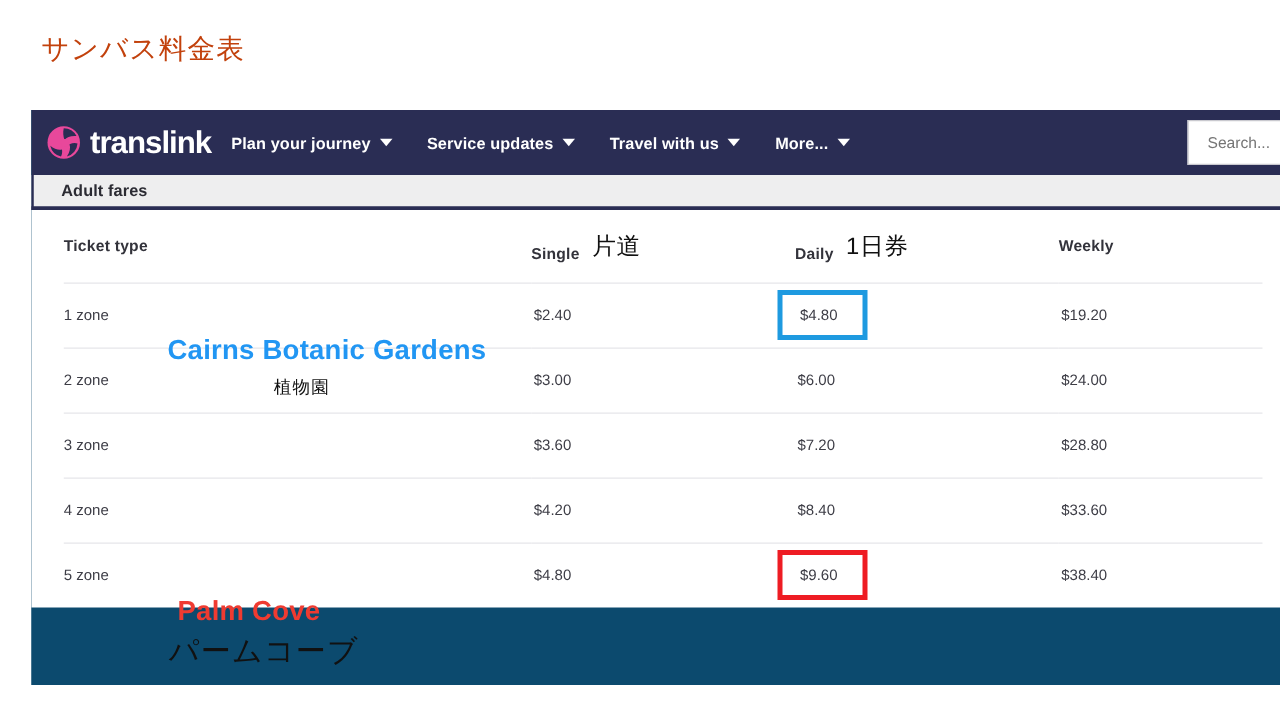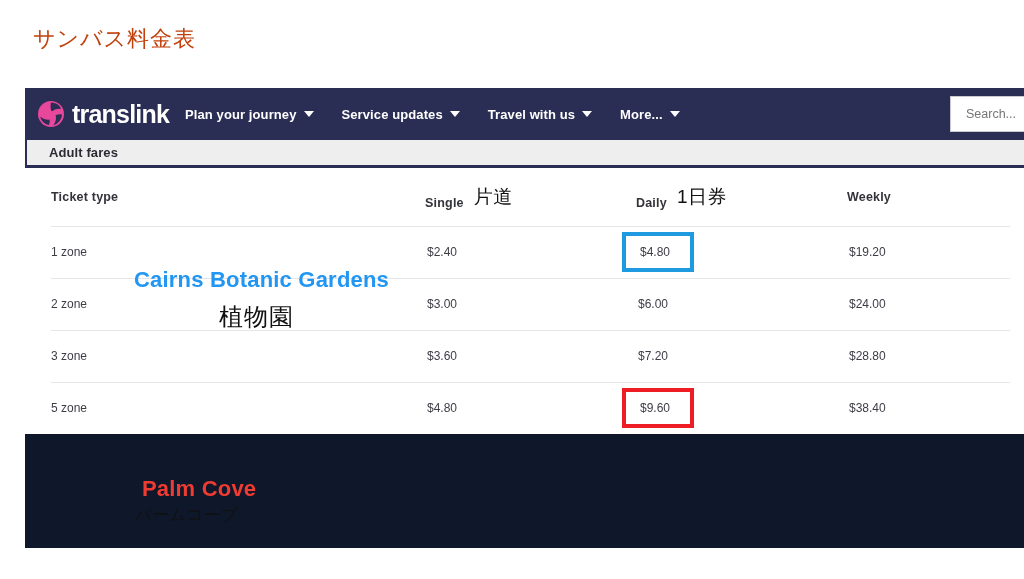--- a/index.html
+++ b/index.html
@@ -29,21 +29,21 @@
     white-space: nowrap;
   }
 
   
   .site {
     position: absolute;
     left: 25px;
     top: 88px;
     width: 999px;
     height: 460px;
-    background: #0f172a;
+    background: #0c4a6e;
     overflow: hidden;
   }
 
   
   .navbar {
     position: relative;
     height: 52px;
     background: #2a2d54;
     display: flex;
     align-items: center;
@@ -195,37 +195,37 @@
     left: 134px;
     top: 267px;
     font-size: 22px;
     font-weight: 700;
     color: #2196f3;
     letter-spacing: 0.2px;
   }
   .anno-botanic-jp {
     left: 219px;
     top: 301px;
-    font-size: 24px;
+    font-size: 14px;
     font-weight: 400;
     color: #111111;
     letter-spacing: 1px;
   }
   .anno-palm {
     left: 142px;
     top: 476px;
     font-size: 22px;
     font-weight: 700;
     color: #ef3b31;
     letter-spacing: 0.2px;
   }
   .anno-palm-jp {
     left: 135px;
     top: 505px;
-    font-size: 16px;
+    font-size: 24px;
     font-weight: 400;
     color: #111111;
     letter-spacing: 1px;
   }
 </style>
 </head>
 <body>
 
 <div class="page-title">サンバス料金表</div>
 
@@ -338,20 +338,32 @@
             <span class="price">$3.60</span>
           </td>
           <td>
             <span class="price">$7.20</span>
           </td>
           <td>
             <span class="price">$28.80</span>
           </td>
         </tr>
 
+        <tr>
+          <td>4 zone</td>
+          <td>
+            <span class="price">$4.20</span>
+          </td>
+          <td>
+            <span class="price">$8.40</span>
+          </td>
+          <td>
+            <span class="price">$33.60</span>
+          </td>
+        </tr>
 
         <tr>
           <td>5 zone</td>
           <td>
             <span class="price">$4.80</span>
           </td>
           <td>
             <span class="price hl hl-red">$9.60</span>
           </td>
           <td>

